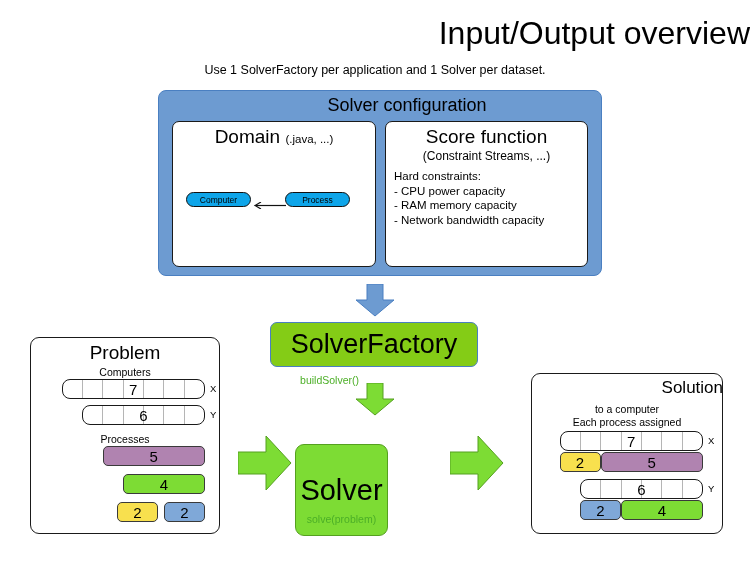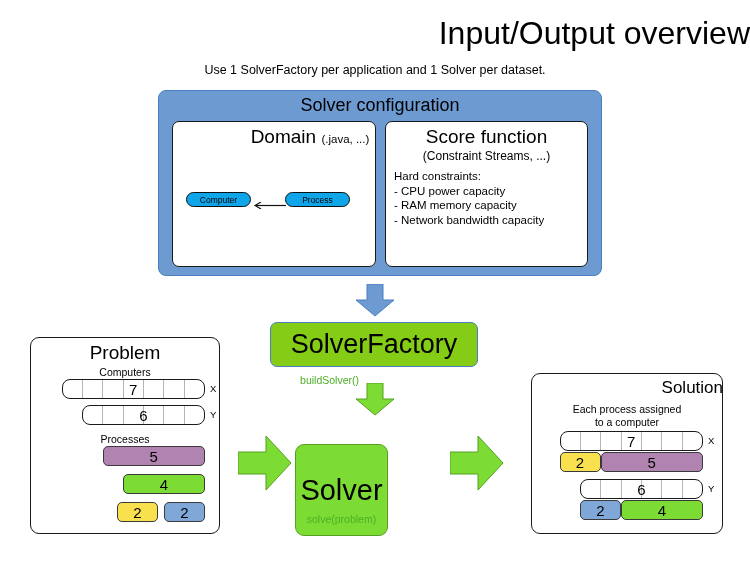--- a/index.html
+++ b/index.html
@@ -21,32 +21,32 @@
   }
 
   
   #config-box{
     left:158px;top:90px;width:444px;height:186px;
     background:#6d9bd1;border:1px solid #4a7fc1;border-radius:8px;
     box-sizing:border-box;
   }
   #config-title{
     top:93px;left:158px;width:444px;text-align:center;
-    font-size:18px;line-height:24px;
+    font-size:18px;line-height:24px;padding-left:27px;
   }
   .inner-box{
     background:#ffffff;border:1.4px solid #1a1a1a;border-radius:7px;
     box-sizing:border-box;
   }
   #domain-box{left:172px;top:121px;width:204px;height:146px;}
   #score-box{left:385px;top:121px;width:203px;height:146px;}
 
   #domain-title{
-    top:124px;left:188px;width:204px;text-align:center;
-    font-size:19px;line-height:25px;white-space:nowrap;padding-left:20px;
+    top:124px;left:172px;width:204px;text-align:center;
+    font-size:19px;line-height:25px;white-space:nowrap;
   }
   #domain-title .sub{font-size:11.5px;}
 
   #score-title{
     top:124px;left:385px;width:203px;text-align:center;
     font-size:19px;line-height:25px;
   }
   #score-sub{
     top:148px;left:385px;width:203px;text-align:center;
     font-size:12px;line-height:16px;
@@ -239,22 +239,22 @@
       <span>2</span>
     </div>
     <div class="proc" style="left: 117px; top: 502px; width: 41px; background: rgb(248, 224, 78);">
       <span>2</span>
     </div>
   </div>
 
 <div class="abs panel" id="solution-box"></div>
 <div class="abs" id="solution-title">Solution</div>
 <div class="abs" id="solution-note">
+  <div>to a computer</div>
   <div>Each process assigned</div>
-  <div>to a computer</div>
 </div>
 <div class="abs" id="solution-computers">
     <div class="cap-bar" style="left: 559.5px; top: 431px; width: 143.5px;">
       <div class="segs">
         <i></i>
         <i></i>
         <i></i>
         <i></i>
         <i></i>
         <i></i>

